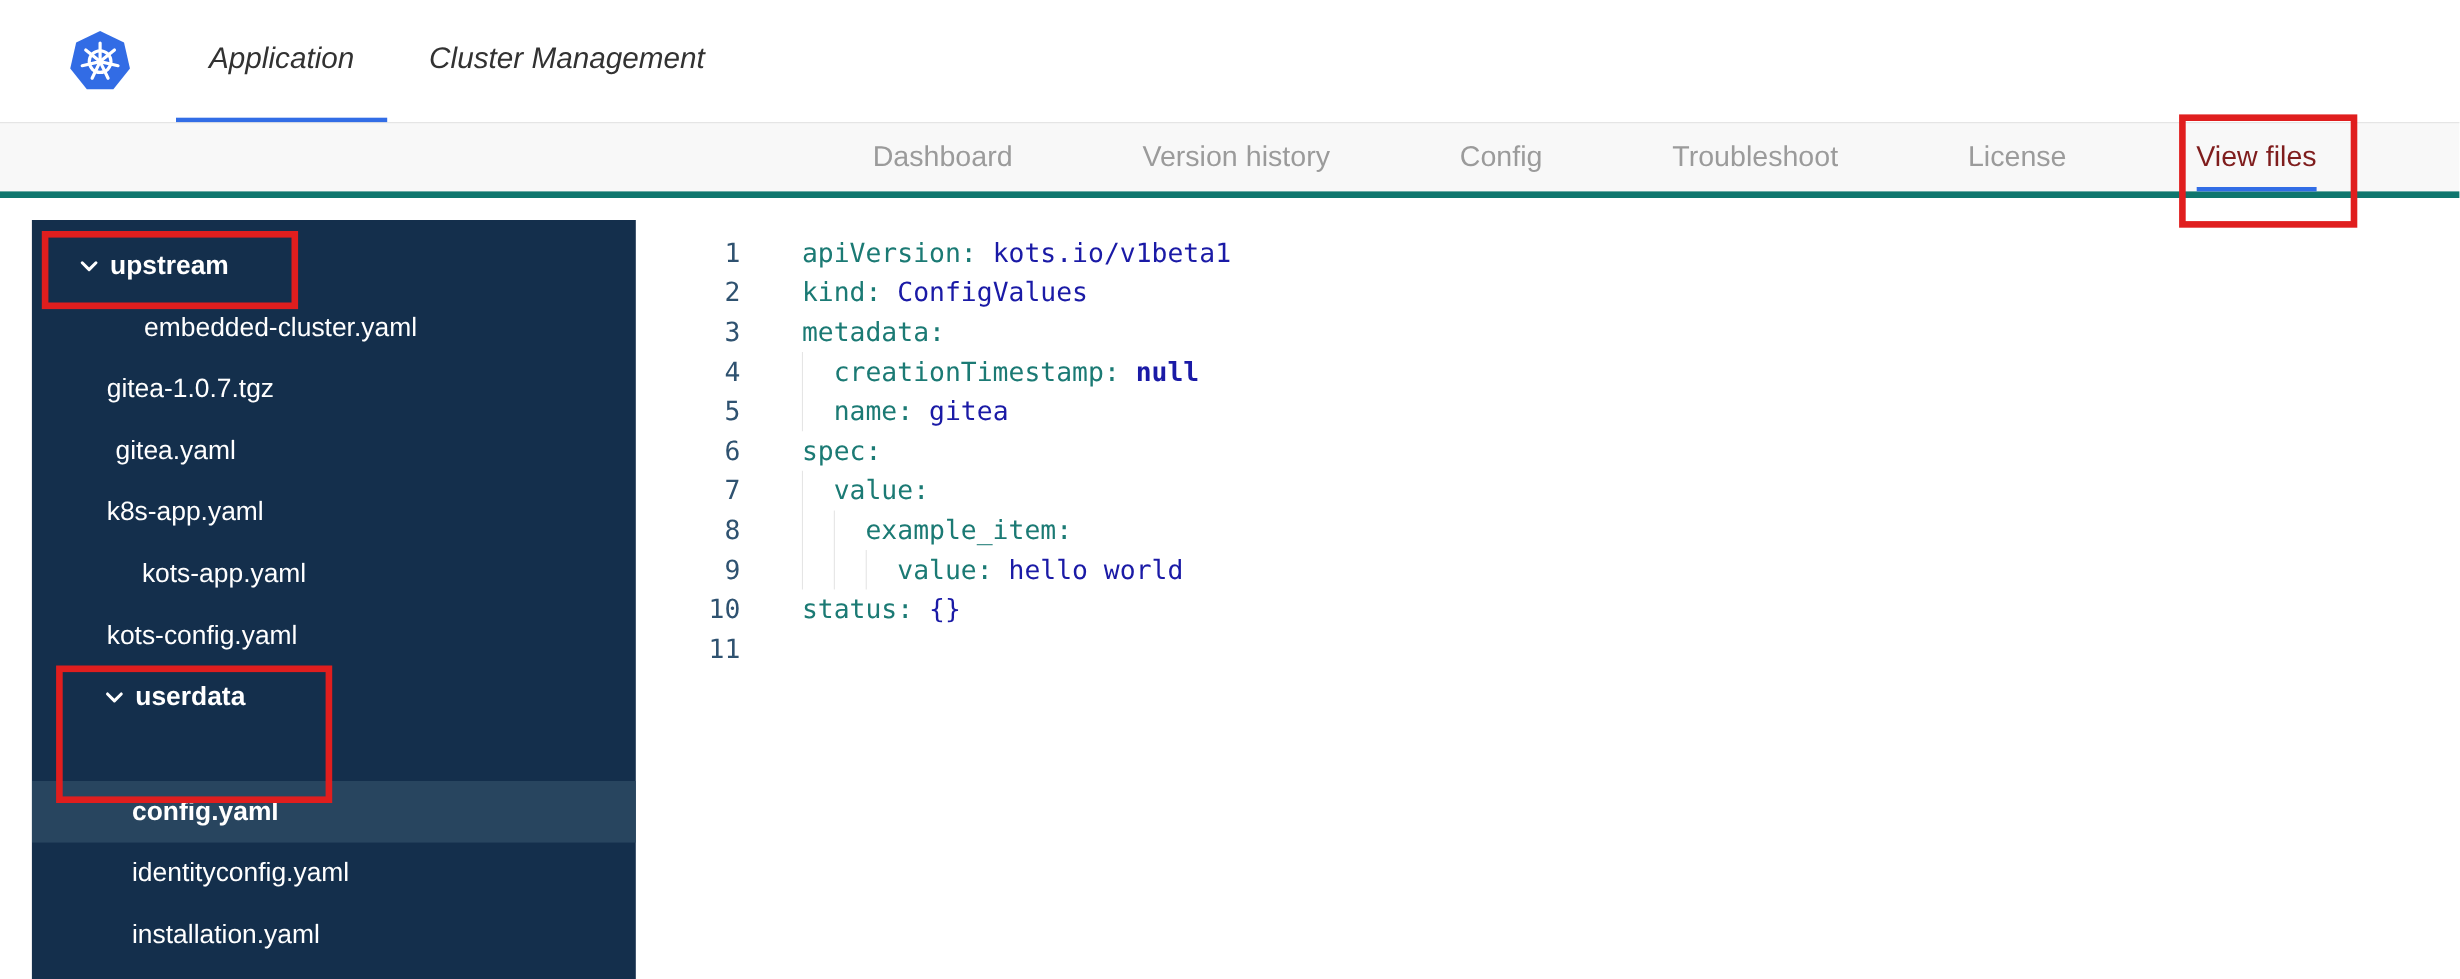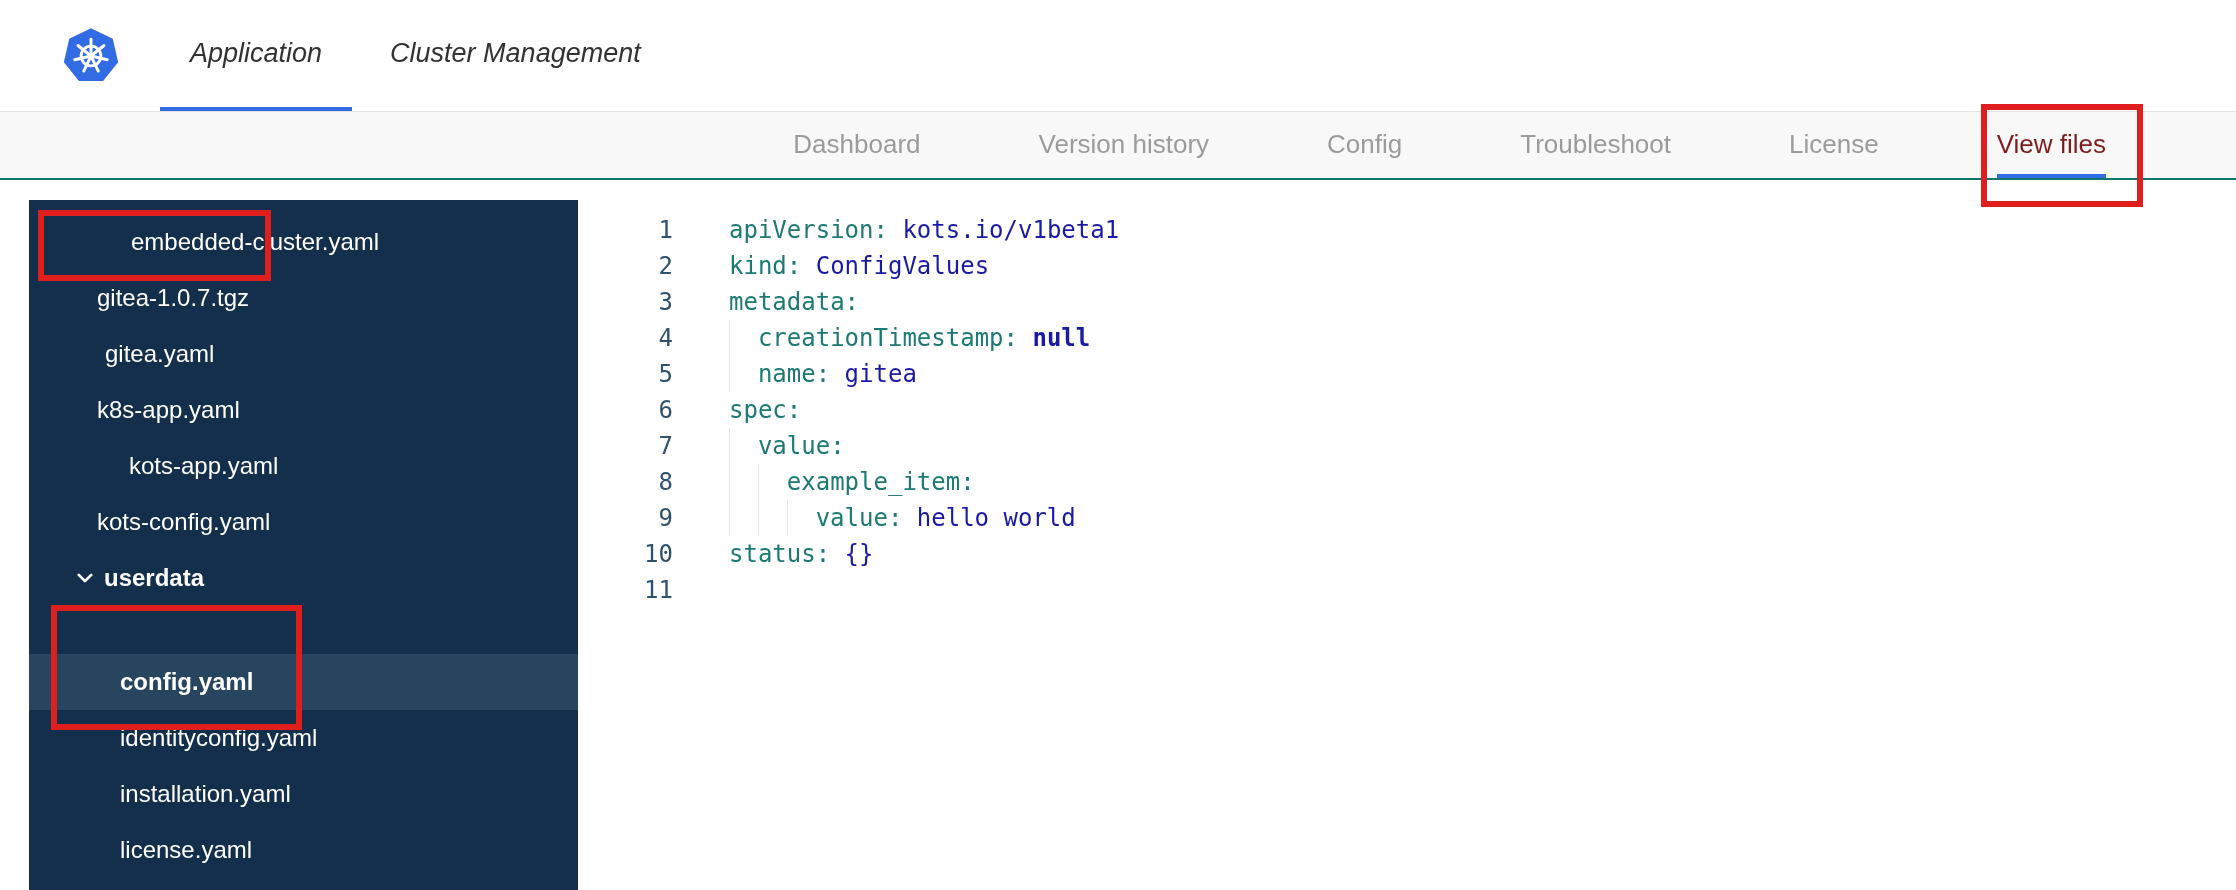--- a/index.html
+++ b/index.html
@@ -18,21 +18,21 @@
   .header-tabs { display:flex; margin-left:40px; }
   .header-tab {
     display:flex; align-items:center; padding:0 30px; margin-right:8px;
     font-size:27px; color:#323232; border-bottom:4px solid transparent; cursor:pointer;font-style:italic;
   }
   .header-tab.active { border-bottom-color:#326de6; }
 
   
   .subnav {
     height:69px; background:#f8f8f8;
-    border-top:1px solid #e3e3e3; border-bottom:2px solid #0f766e;
+    border-top:1px solid #e3e3e3; border-bottom:6px solid #0f766e;
     display:flex; align-items:stretch;
   }
   .subnav-items { display:flex; margin-left:auto; margin-right:130px; gap:118px; }
   .subnav-item {
     display:flex; align-items:center; font-size:26px; color:#9b9b9b;
     border-bottom:4px solid transparent; padding-top:3px; cursor:pointer; white-space:nowrap;
   }
   .subnav-item.active { color:#7f1d1d; border-bottom-color:#326de6; }
 
   
@@ -94,39 +94,47 @@
       <div class="subnav-item">Version history</div>
       <div class="subnav-item">Config</div>
       <div class="subnav-item">Troubleshoot</div>
       <div class="subnav-item">License</div>
       <div class="subnav-item active">View files</div>
     </div>
 </div>
 
 <div class="main">
   <div class="sidebar">
+      <div class="tree-row folder" style="padding-left: 42px;">
+        <span class="chevron">
+          <svg viewBox="0 0 16 16" width="20" height="20">
+            <polyline points="3,5.5 8,10.5 13,5.5" fill="none" stroke="#ffffff" stroke-width="2.2" stroke-linecap="round" stroke-linejoin="round"></polyline>
+          </svg>
+        </span>
+        <span>upstream</span>
+      </div>
       <div class="tree-row file" style="padding-left: 102px; text-align: right;">
         <span>embedded-cluster.yaml</span>
       </div>
       <div class="tree-row file" style="padding-left: 68px;">
         <span>gitea-1.0.7.tgz</span>
       </div>
       <div class="tree-row file" style="padding-left: 76px;">
         <span>gitea.yaml</span>
       </div>
       <div class="tree-row file" style="padding-left: 68px;">
         <span>k8s-app.yaml</span>
       </div>
       <div class="tree-row file" style="padding-left: 100px;">
         <span>kots-app.yaml</span>
       </div>
       <div class="tree-row file" style="padding-left: 68px;">
         <span>kots-config.yaml</span>
       </div>
-      <div class="tree-row folder" style="padding-left: 46px;">
+      <div class="tree-row folder" style="padding-left: 65px;">
         <span class="chevron">
           <svg viewBox="0 0 16 16" width="20" height="20">
             <polyline points="3,5.5 8,10.5 13,5.5" fill="none" stroke="#ffffff" stroke-width="2.2" stroke-linecap="round" stroke-linejoin="round"></polyline>
           </svg>
         </span>
         <span>userdata</span>
       </div>
       <div class="tree-row file selected" style="padding-left: 91px; margin-top: 48px;">
         <span>config.yaml</span>
       </div>

